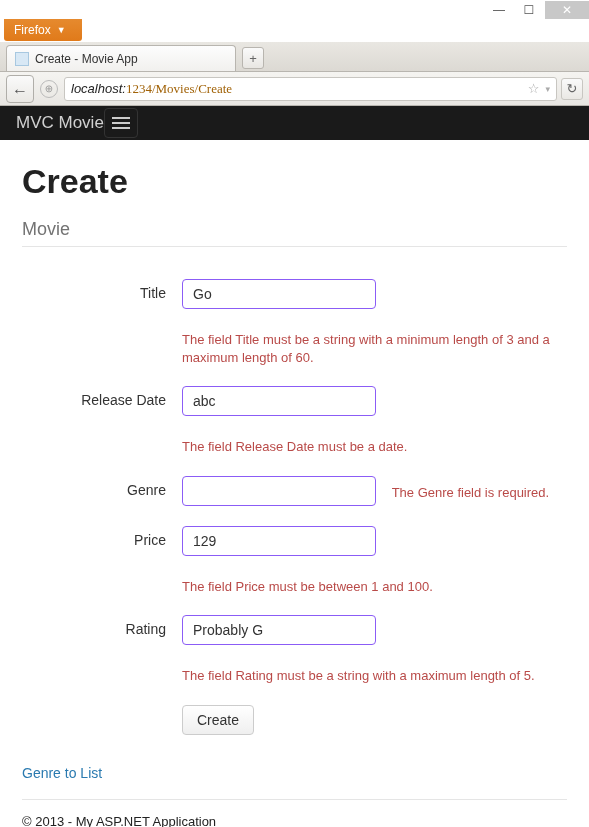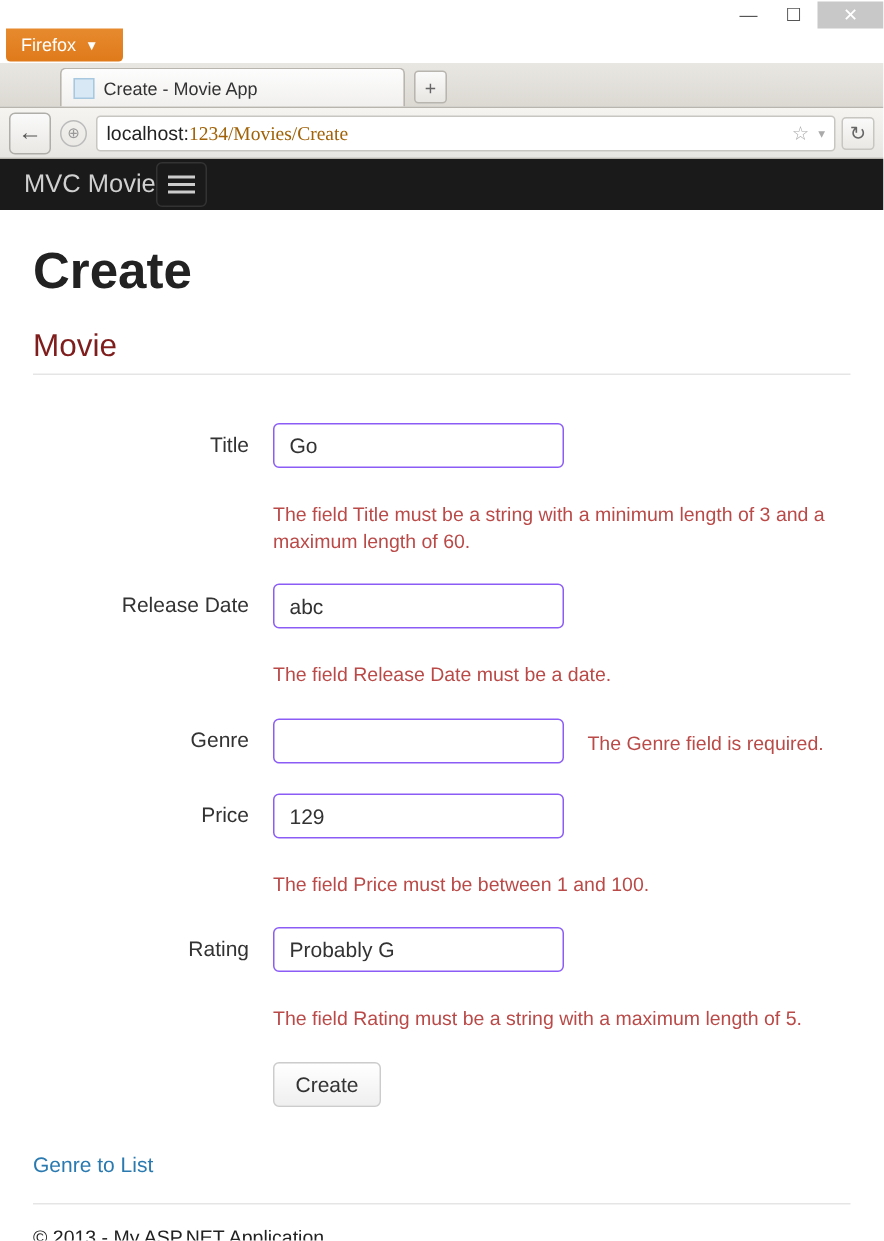--- a/index.html
+++ b/index.html
@@ -50,21 +50,20 @@
     height: 26px;
     background: linear-gradient(#fdfdfd,#f1f0ee);
     border: 1px solid #b8b5af;
     border-bottom: none;
     border-radius: 4px 4px 0 0;
     display: flex; align-items: center;
     padding: 0 40px 0 8px;
     font-size: 12px;
     color: #333;
     min-width: 230px;
-    margin-left: 34px;
   }
   .tab .favicon {
     width: 14px; height: 14px;
     background: #d8e8f5;
     border: 1px solid #a8c8e0;
     margin-right: 6px;
   }
   .new-tab {
     height: 22px; width: 22px;
     margin-left: 6px; margin-bottom: 2px;
@@ -100,21 +99,21 @@
   .url-input {
     flex: 1;
     height: 24px;
     border: 1px solid #c8c6c1;
     border-radius: 3px;
     background: #fff;
     display:flex; align-items:center;
     padding: 0 6px;
     font-size: 13px;
   }
-  .url-input .host { color:#222; }
+  .url-input .host { color:#222;font-style:italic; }
   .url-input .path { color:#a16207;font-family:Liberation Serif, serif; }
   .url-right { margin-left:auto; display:flex; align-items:center; gap:6px; color:#aaa; }
   .reload {
     width:22px;height:22px;border:1px solid #c8c6c1;border-radius:3px;
     margin-left:4px;background:linear-gradient(#fafafa,#eae8e4);
     display:flex;align-items:center;justify-content:center;color:#666;
   }
   
   .page {
     padding: 0;
@@ -131,21 +130,21 @@
   .hamburger {
     width: 34px; height: 30px;
     border: 1px solid #333;
     border-radius: 4px;
     display:flex; flex-direction:column; justify-content:center; align-items:center;
     gap:3px;
   }
   .hamburger span { display:block; width:18px; height:2px; background:#ccc; }
   .container { padding: 22px 22px 10px 22px; }
   h1.page-title { font-size: 34px; font-weight: bold; color:#222; margin-bottom: 18px; }
-  h4.subhead { font-size: 21px; color:#7f1d1d; font-weight: 500; margin-bottom: 6px; }
+  h4.subhead { font-size: 18px; color:#737373; font-weight: 500; margin-bottom: 6px; }
   hr.sep { border:none; border-top:1px solid #e5e5e5; margin-bottom: 32px; }
   .form-row { display:flex; margin-bottom: 20px; }
   .form-label {
     width: 160px; text-align: right; padding-right: 16px;
     color:#333; font-size: 14px; padding-top: 6px;
   }
   .form-field { flex:1; }
   .text-input {
     width: 194px; height: 30px;
     border: 1px solid #8b5cf6;

